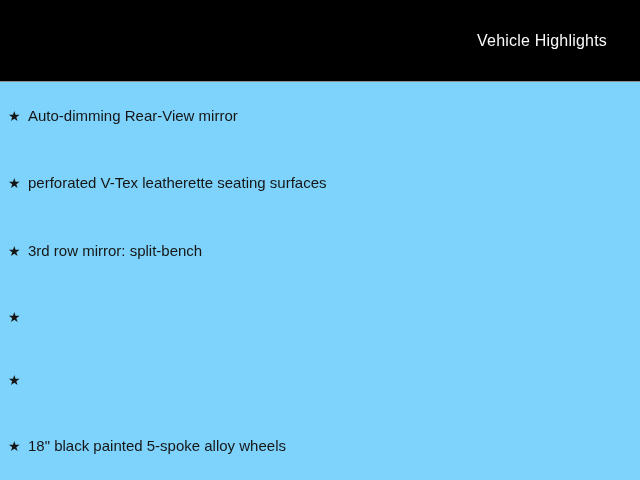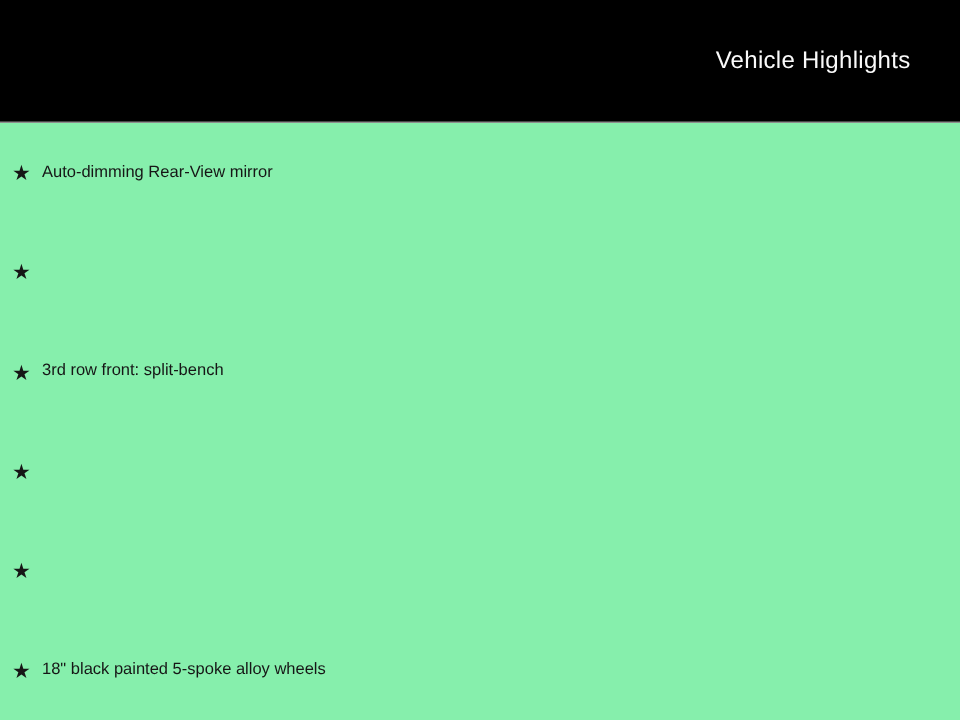--- a/index.html
+++ b/index.html
@@ -2,21 +2,21 @@
 <html><head>
 <meta charset="utf-8">
 <style>
   * { margin: 0; padding: 0; box-sizing: border-box; }
   html, body { background: #ffffff; }
   body { font-family: "Liberation Sans", sans-serif; }
 
   .page {
     width: 640px;
     height: 480px;
-    background: #86efac;
+    background: #7dd3fc;
     overflow: hidden;
     position: relative;
   }
 
   .header {
     height: 82px;
     background: #000000;
     border-bottom: 1px solid #8e8e8e;
     display: flex;
     align-items: center;
@@ -48,21 +48,21 @@
     color: #161616;
     font-size: 14px;
     line-height: 1;
     width: 20px;
     flex: 0 0 20px;
     text-align: left;
   }
 
   .highlight-text {
     color: #161616;
-    font-size: 11px;
+    font-size: 15px;
     line-height: 1.2;
     white-space: nowrap;
   }
 </style>
 </head>
 <body>
 
 <div class="page">
 
   <div class="header">
@@ -71,25 +71,26 @@
 
   <div class="highlights-list">
 
     <div class="highlight-row">
       <span class="star">★</span>
       <span class="highlight-text">Auto-dimming Rear-View mirror</span>
     </div>
 
     <div class="highlight-row">
       <span class="star">★</span>
+      <span class="highlight-text">perforated V-Tex leatherette seating surfaces</span>
     </div>
 
     <div class="highlight-row">
       <span class="star">★</span>
-      <span class="highlight-text">3rd row front: split-bench</span>
+      <span class="highlight-text">3rd row mirror: split-bench</span>
     </div>
 
     <div class="highlight-row">
       <span class="star">★</span>
     </div>
 
     <div class="highlight-row">
       <span class="star">★</span>
     </div>
 

